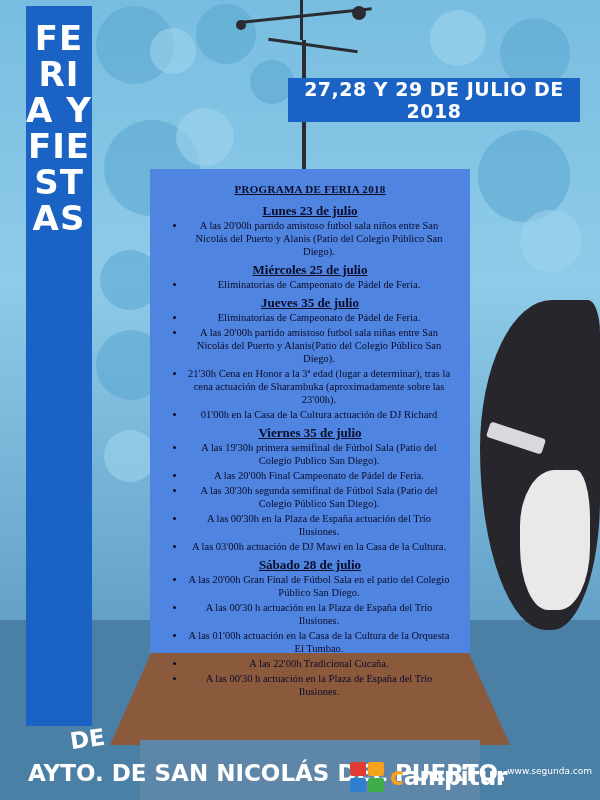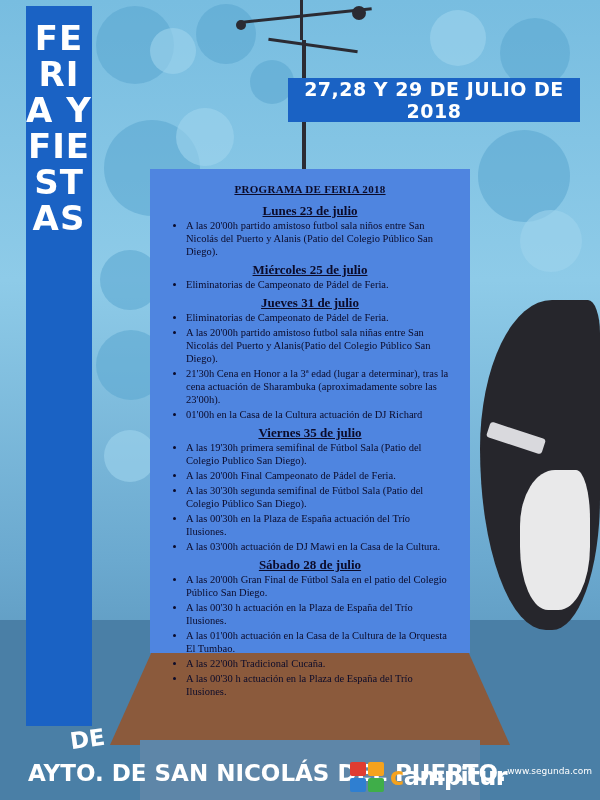--- a/index.html
+++ b/index.html
@@ -178,20 +178,21 @@
     margin: 5px 0 2px 0;
     font-size: 13px;
   }
   ul.items {
     margin: 0 0 0 0;
     padding-left: 26px;
     list-style: disc;
   }
   ul.items li {
     margin: 0 0 2px 0;
+    text-align: center;
     padding-right: 8px;
   }
 
   
   .town {
     position: absolute;
     left: 118px; top: 700px;
     width: 470px;
     color: #ffffff;
     font-family: "DejaVu Sans", sans-serif;
@@ -302,21 +303,21 @@
     <h1>PROGRAMA DE FERIA 2018</h1>
     <div id="programme-body">
         <div class="day">Lunes 23 de julio</div>
         <ul class="items">
           <li>A las 20'00h partido amistoso futbol sala niños entre San Nicolás del Puerto y Alanis (Patio del Colegio Público San Diego).</li>
         </ul>
         <div class="day">Miércoles 25 de julio</div>
         <ul class="items">
           <li>Eliminatorias de Campeonato de Pádel de Feria.</li>
         </ul>
-        <div class="day">Jueves 31 de julio</div>
+        <div class="day">Jueves 35 de julio</div>
         <ul class="items">
           <li>Eliminatorias de Campeonato de Pádel de Feria.</li>
           <li>A las 20'00h partido amistoso futbol sala niñas entre San Nicolás del Puerto y Alanis(Patio del Colegio Público San Diego).</li>
           <li>21'30h Cena en Honor a la 3ª edad (lugar a determinar), tras la cena actuación de Sharambuka (aproximadamente sobre las 23'00h).</li>
           <li>01'00h en la Casa de la Cultura actuación de DJ Richard</li>
         </ul>
         <div class="day">Viernes 35 de julio</div>
         <ul class="items">
           <li>A las 19'30h primera semifinal de Fútbol Sala (Patio del Colegio Publico San Diego).</li>
           <li>A las 20'00h Final Campeonato de Pádel de Feria.</li>

